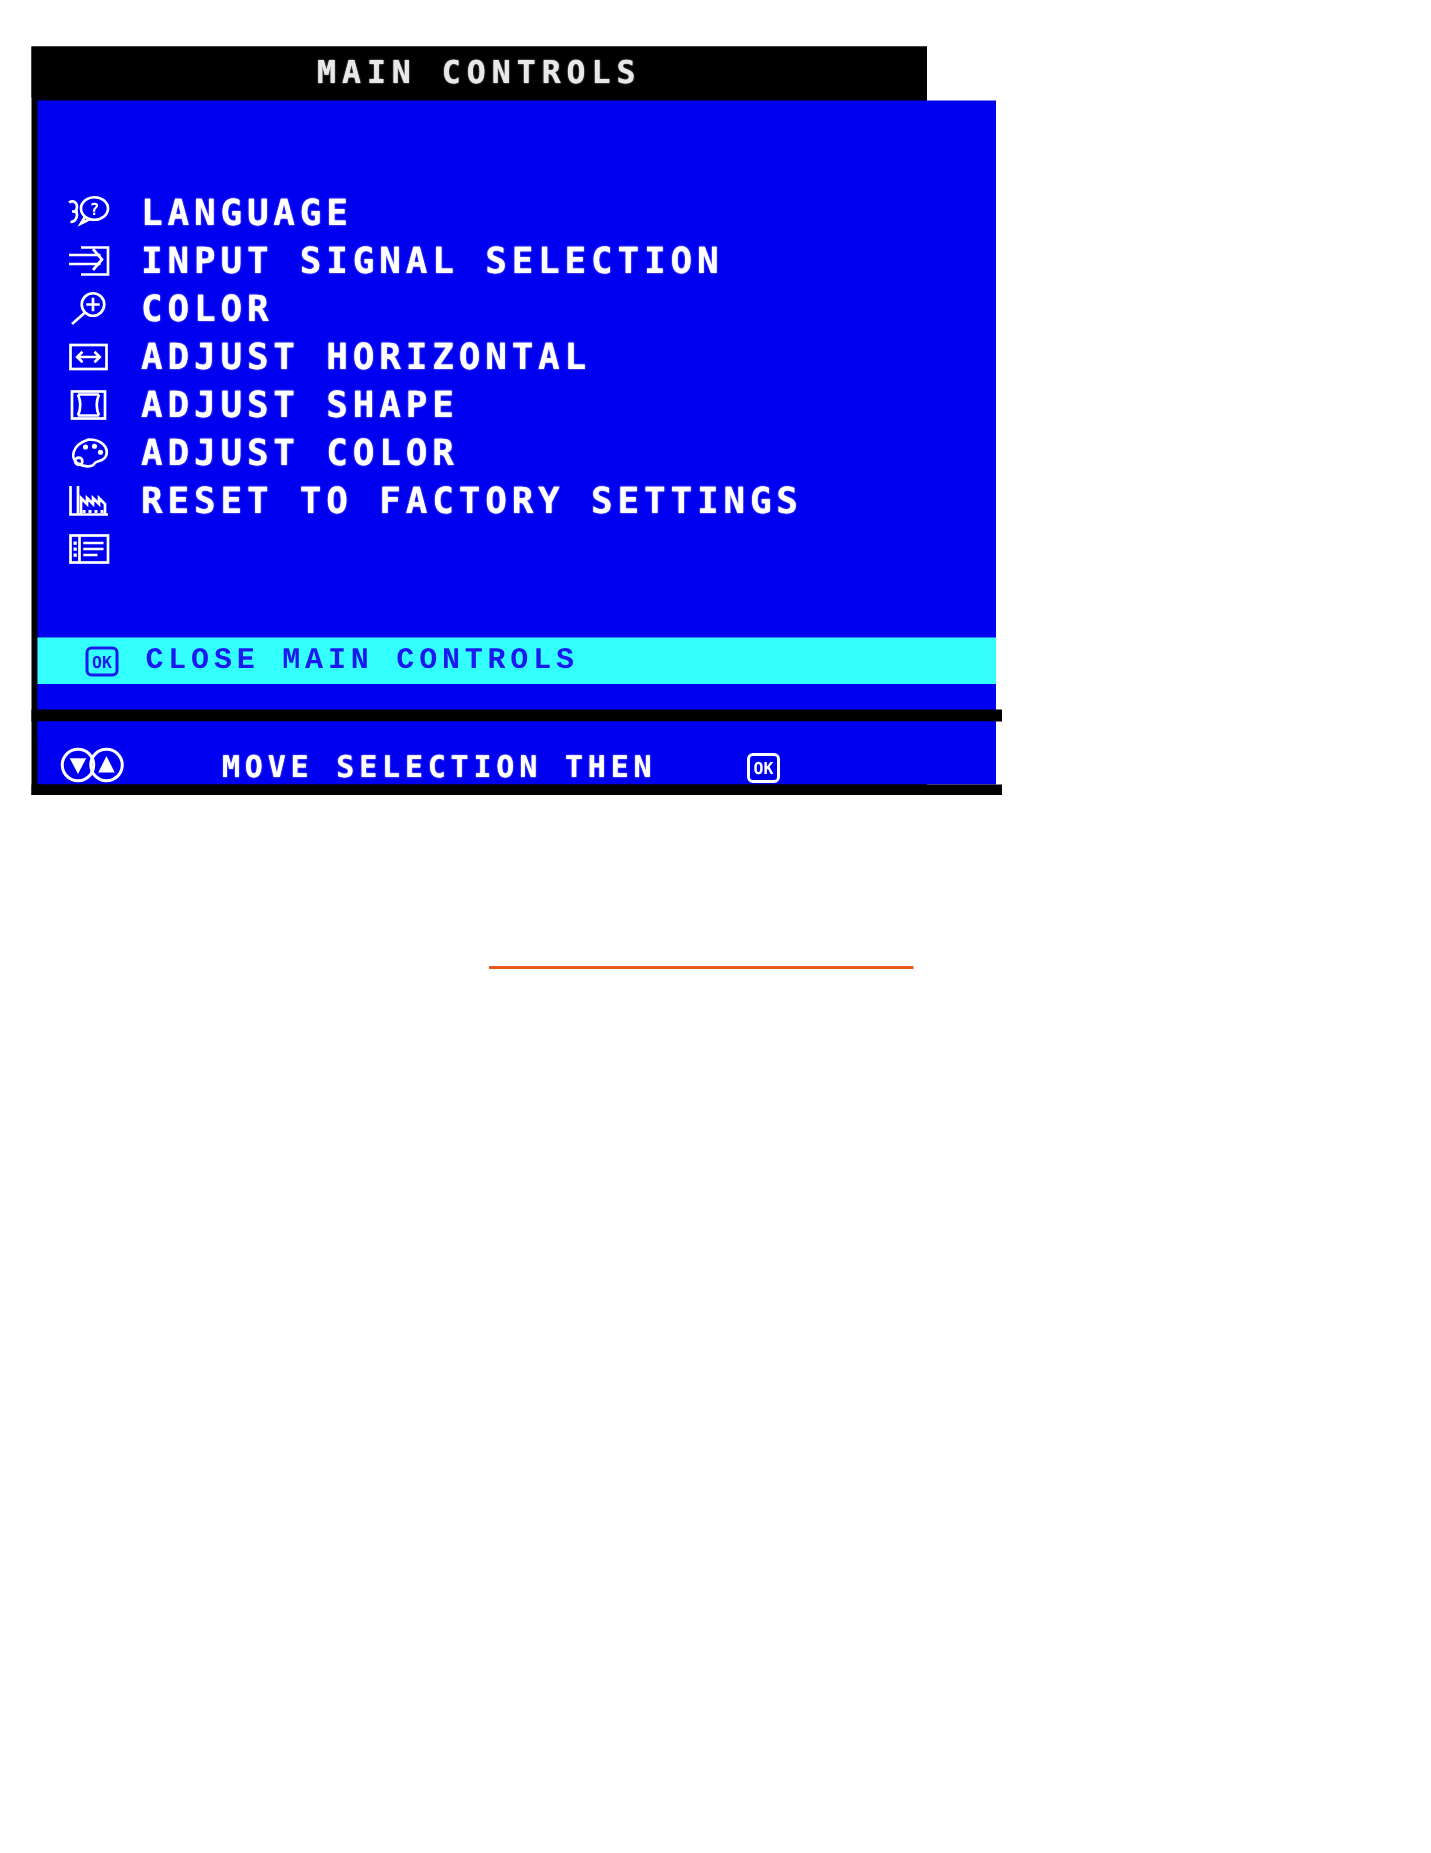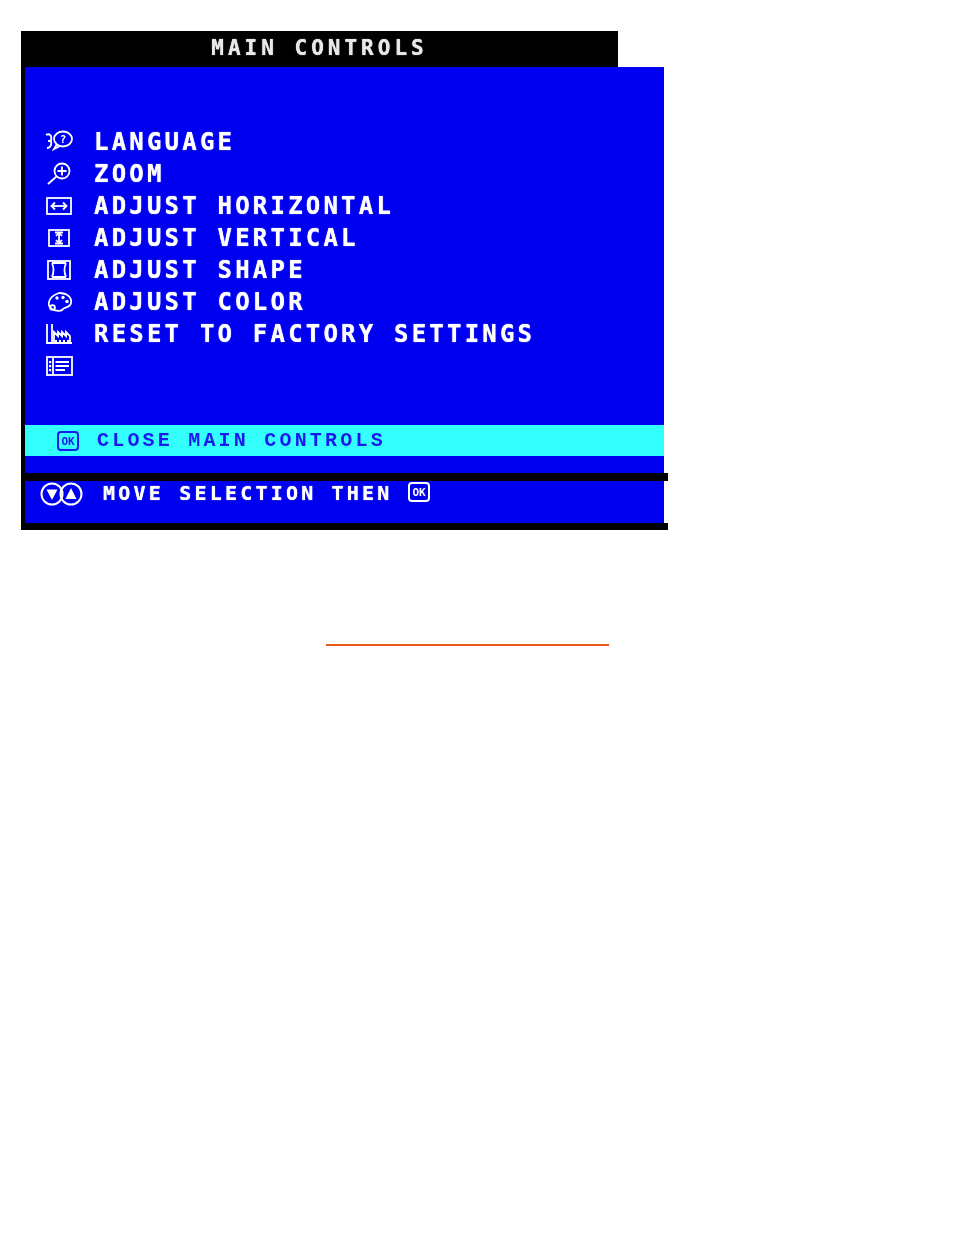--- a/index.html
+++ b/index.html
@@ -134,23 +134,24 @@
 
   
   #osd-footer {
     position: absolute;
     left: 4px;
     top: 450px;
     width: 639px;
     height: 42px;
     background: #0000f0;
     display: flex;
-    align-items: flex-start;
+    align-items: flex-end;
     padding-left: 14px;
     box-sizing: border-box;
+    gap: 45px;
   }
   #footer-arrows { width: 50px; flex: 0 0 50px; display: flex; align-items: center; }
   #footer-label {
     color: #ffffff;
     font-size: 20px;
     letter-spacing: 3.2px;
     white-space: pre;
     margin-left: 14px;
     font-weight: bold;
     text-shadow: 0 0 1px #ffffff;
@@ -202,62 +203,61 @@
               <path d="M5 11 h4"></path>
               <ellipse cx="20" cy="9" rx="9" ry="7.5"></ellipse>
               <path d="M14 14 l-3 5 l6 -3"></path>
             </g>
             <text x="20" y="13" font-size="11" font-family="DejaVu Sans Mono, monospace" fill="#ffffff" text-anchor="middle" font-weight="bold">?</text>
           </svg>
         </span>
         <span class="menu-label">LANGUAGE</span>
       </div>
 
+      <div class="menu-row">
+        <span class="menu-icon">
+          <svg width="32" height="24" viewBox="0 0 32 24">
+            <g fill="none" stroke="#ffffff" stroke-width="1.8">
+              <path d="M11 3 H29 V21 H11"></path>
+              <path d="M3 8 H24"></path>
+              <path d="M3 14 H24"></path>
+              <path d="M19 4 L25 11 L19 18"></path>
+            </g>
+          </svg>
+        </span>
+        <span class="menu-label">INPUT SIGNAL SELECTION</span>
+      </div>
 
       <div class="menu-row">
         <span class="menu-icon">
           <svg width="32" height="24" viewBox="0 0 32 24">
             <g fill="none" stroke="#ffffff" stroke-width="1.8">
               <circle cx="19" cy="9" r="7.5"></circle>
               <path d="M19 4.5 V13.5 M14.5 9 H23.5"></path>
               <path d="M13.5 14.5 L5 22"></path>
             </g>
           </svg>
         </span>
-        <span class="menu-label">ZOOM</span>
+        <span class="menu-label">COLOR</span>
       </div>
 
       <div class="menu-row">
         <span class="menu-icon">
           <svg width="32" height="24" viewBox="0 0 32 24">
             <g fill="none" stroke="#ffffff" stroke-width="1.8">
               <rect x="4" y="4" width="24" height="16"></rect>
               <path d="M9 12 H23"></path>
               <path d="M12 8.5 L8.5 12 L12 15.5"></path>
               <path d="M20 8.5 L23.5 12 L20 15.5"></path>
             </g>
           </svg>
         </span>
         <span class="menu-label">ADJUST HORIZONTAL</span>
       </div>
 
-      <div class="menu-row">
-        <span class="menu-icon">
-          <svg width="32" height="24" viewBox="0 0 32 24">
-            <g fill="none" stroke="#ffffff" stroke-width="1.8">
-              <rect x="6" y="4" width="20" height="16"></rect>
-              <path d="M16 7 V17"></path>
-              <path d="M13 10 L16 6.8 L19 10"></path>
-              <path d="M13 14 L16 17.2 L19 14"></path>
-              <path d="M12 6.5 H20 M12 17.5 H20"></path>
-            </g>
-          </svg>
-        </span>
-        <span class="menu-label">ADJUST VERTICAL</span>
-      </div>
 
       <div class="menu-row">
         <span class="menu-icon">
           <svg width="32" height="24" viewBox="0 0 32 24">
             <g fill="none" stroke="#ffffff" stroke-width="1.8">
               <rect x="5" y="3" width="22" height="18"></rect>
               <path d="M9 5 Q12 12 9 19"></path>
               <path d="M23 5 Q20 12 23 19"></path>
               <path d="M9 5 H23 M9 19 H23"></path>
             </g>

